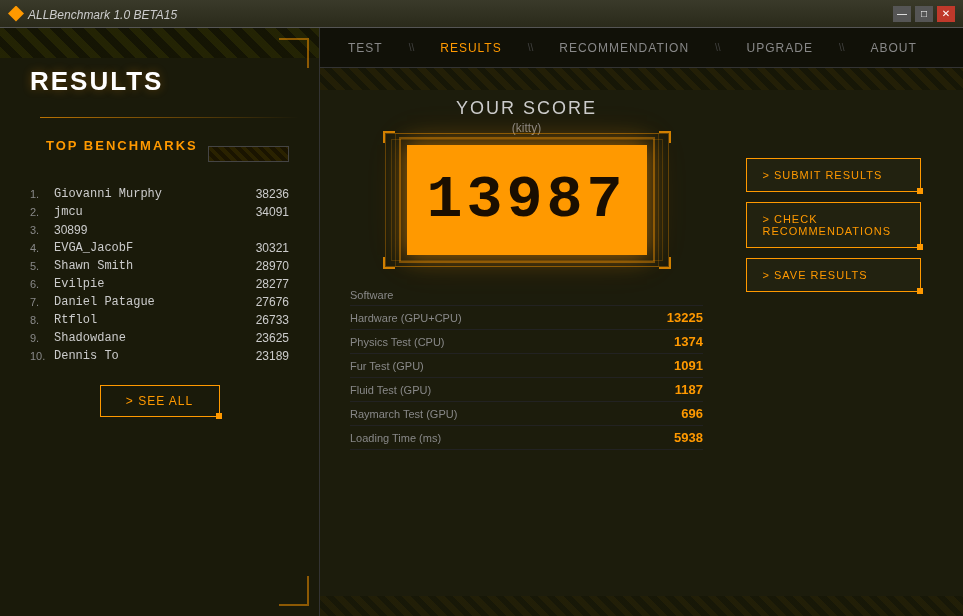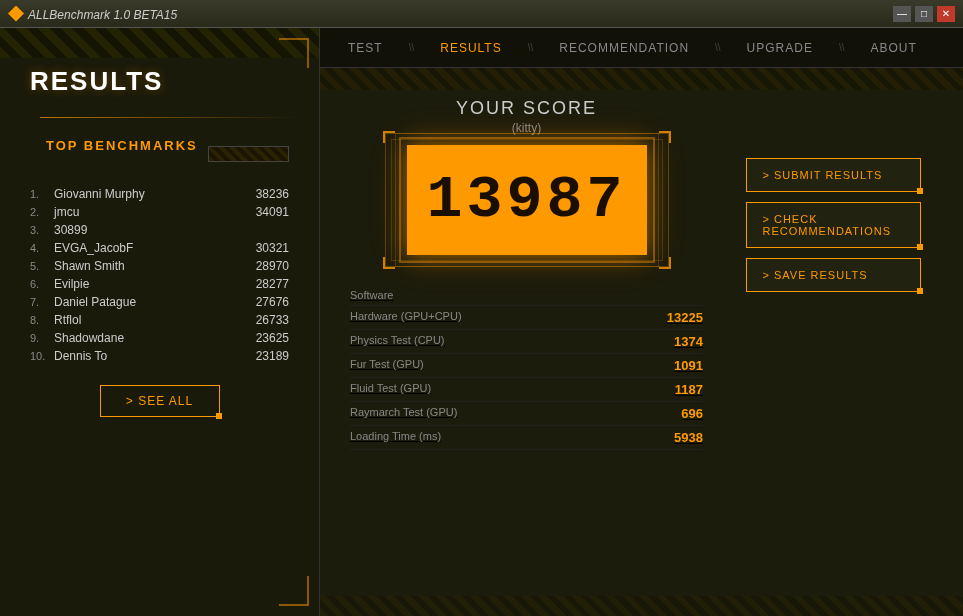--- a/index.html
+++ b/index.html
@@ -143,20 +143,21 @@
       font-size: 12px;
     }
     .benchmark-num {
       color: #888;
       width: 24px;
       font-size: 11px;
     }
     .benchmark-name {
       color: #ccc;
       flex: 1;
+      font-family: Liberation Mono, monospace;
     }
     .benchmark-score {
       color: #ccc;
       font-size: 12px;
     }
 
     
     #see-all-btn {
       margin: 20px auto 0 auto;
       display: block;
@@ -291,23 +292,23 @@
       letter-spacing: 4px;
     }
 
     
     #metrics-table {
       width: 100%;
       margin-top: 10px;
     }
     .metric-row {
       display: flex;
+      align-items: center;
       padding: 4px 0;
       border-bottom: 1px solid #222;
-      text-decoration: underline;
     }
     .metric-label {
       color: #888;
       font-size: 11px;
       flex: 1;
     }
     .metric-value {
       color: #f90;
       font-size: 13px;
       font-weight: bold;

